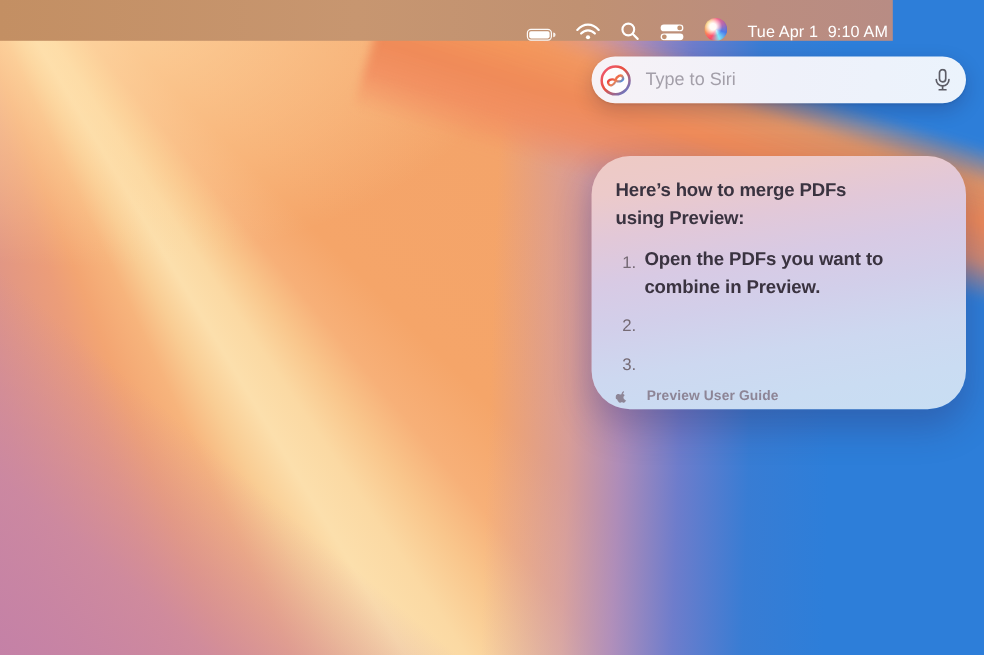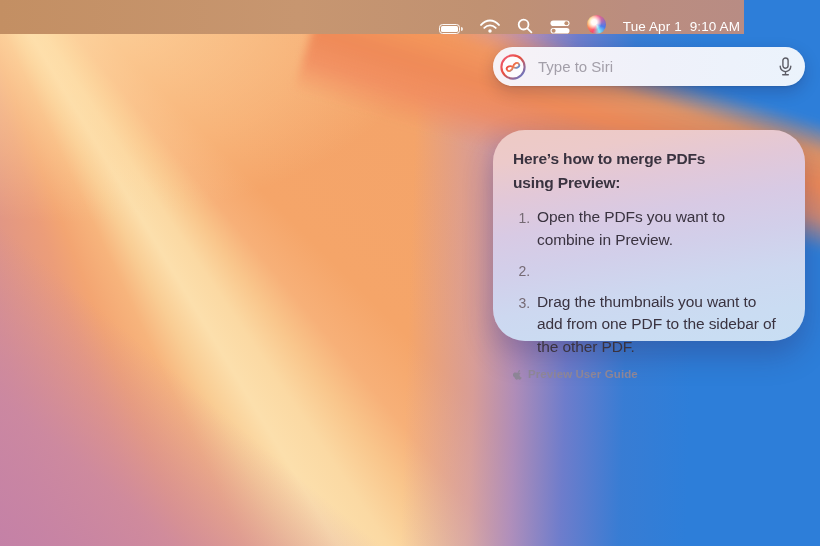--- a/index.html
+++ b/index.html
@@ -97,22 +97,22 @@
       #d2cfea 55%,#cdd8f0 71%,#cadcf2 86%,#c8def3 100%);
     box-shadow:0 14px 30px rgba(50,35,90,.30);
     box-sizing:border-box;padding:17px 16px 0 20px;
     color:#3a3340;
     margin-top:38px;
   }
   .card-heading{font-size:15.5px;font-weight:700;line-height:24px;letter-spacing:-.15px;}
   .steps{list-style:none;margin:11px 0 0 0;padding:0;}
   .steps li{display:flex;gap:7px;margin-bottom:8px;font-size:15.5px;line-height:22.5px;letter-spacing:-.1px;}
   .step-num{flex:none;width:17px;text-align:right;color:#756a74;font-size:14px;padding-top:1px;}
-  .step-text{font-weight:400;}
-  .source{margin-top:10px;display:flex;align-items:center;gap:5px;color:#8d8596;font-size:11.5px;font-weight:700;cursor:pointer;letter-spacing:.1px;}
+  .step-text{font-weight:700;}
+  .source{margin-top:10px;display:flex;align-items:center;gap:16px;color:#8d8596;font-size:11.5px;font-weight:700;cursor:pointer;letter-spacing:.1px;}
   .source svg{flex:none;}
 </style>
 </head>
 <body>
 
 <div class="wall wall-fan"></div>
 <div class="wall wall-toplight"></div>
 <div class="wall wall-blue"></div>
 <div class="beam"></div>
 <div class="wall wall-pink"></div>
@@ -186,21 +186,20 @@
   <ol class="steps">
     <li>
       <span class="step-num">1.</span>
       <span class="step-text">Open the PDFs you want to<br>combine in Preview.</span>
     </li>
     <li>
       <span class="step-num">2.</span>
     </li>
     <li>
       <span class="step-num">3.</span>
-      <span class="step-text">Drag the thumbnails you want to<br>add from one PDF to the sidebar of<br>the other PDF.</span>
     </li>
   </ol>
   <div class="source">
     <svg width="10" height="12" viewBox="0 0 170 200">
       <path fill="#8d8596" d="M150.4 160.3c-2.5 5.7-5.4 10.9-8.7 15.7-4.6 6.5-8.3 11-11.2 13.6-4.5 4.1-9.3 6.2-14.4 6.3-3.7 0-8.1-1-13.3-3.2-5.2-2.1-10-3.2-14.3-3.2-4.6 0-9.5 1.1-14.7 3.2-5.3 2.1-9.5 3.2-12.7 3.3-4.9.2-9.8-2-14.7-6.5-3.1-2.7-7-7.4-11.7-14-5-7.1-9.2-15.3-12.4-24.7C-1.2 140.7-3 131-3 121.5c0-10.9 2.3-20.2 7-28.1 3.7-6.3 8.6-11.3 14.8-14.9 6.1-3.7 12.8-5.5 19.9-5.6 3.9 0 9 1.2 15.4 3.6 6.4 2.4 10.4 3.6 12.2 3.6 1.3 0 5.9-1.4 13.6-4.2 7.3-2.6 13.4-3.7 18.4-3.3 13.6 1.1 23.9 6.5 30.7 16.2-12.2 7.4-18.2 17.7-18.1 31 .1 10.3 3.9 18.9 11.2 25.8 3.3 3.2 7.1 5.6 11.2 7.4-.9 2.6-1.8 5.1-2.9 7.3zM119.1 37.2c0 8.1-3 15.7-8.9 22.7-7.1 8.3-15.7 13.1-25.1 12.4-.1-1-.2-2-.2-3.1 0-7.8 3.4-16.1 9.4-22.9 3-3.4 6.8-6.3 11.4-8.6 4.6-2.3 9-3.5 13.1-3.7.2 1.1.3 2.2.3 3.2z"></path>
     </svg>
     <span>Preview User Guide</span>
   </div>
 </div>
 

